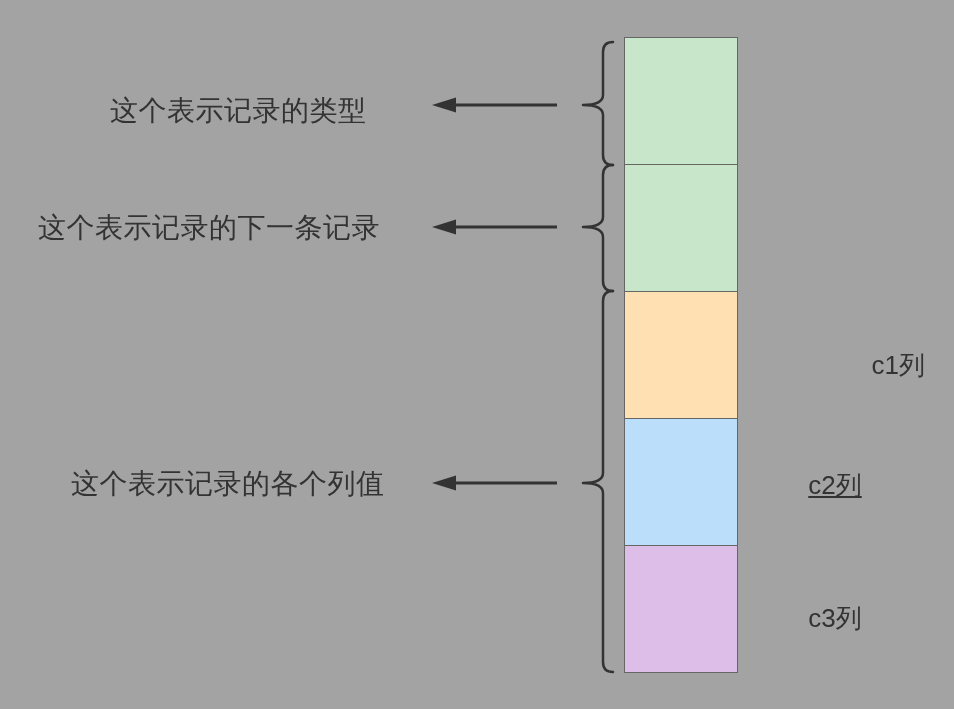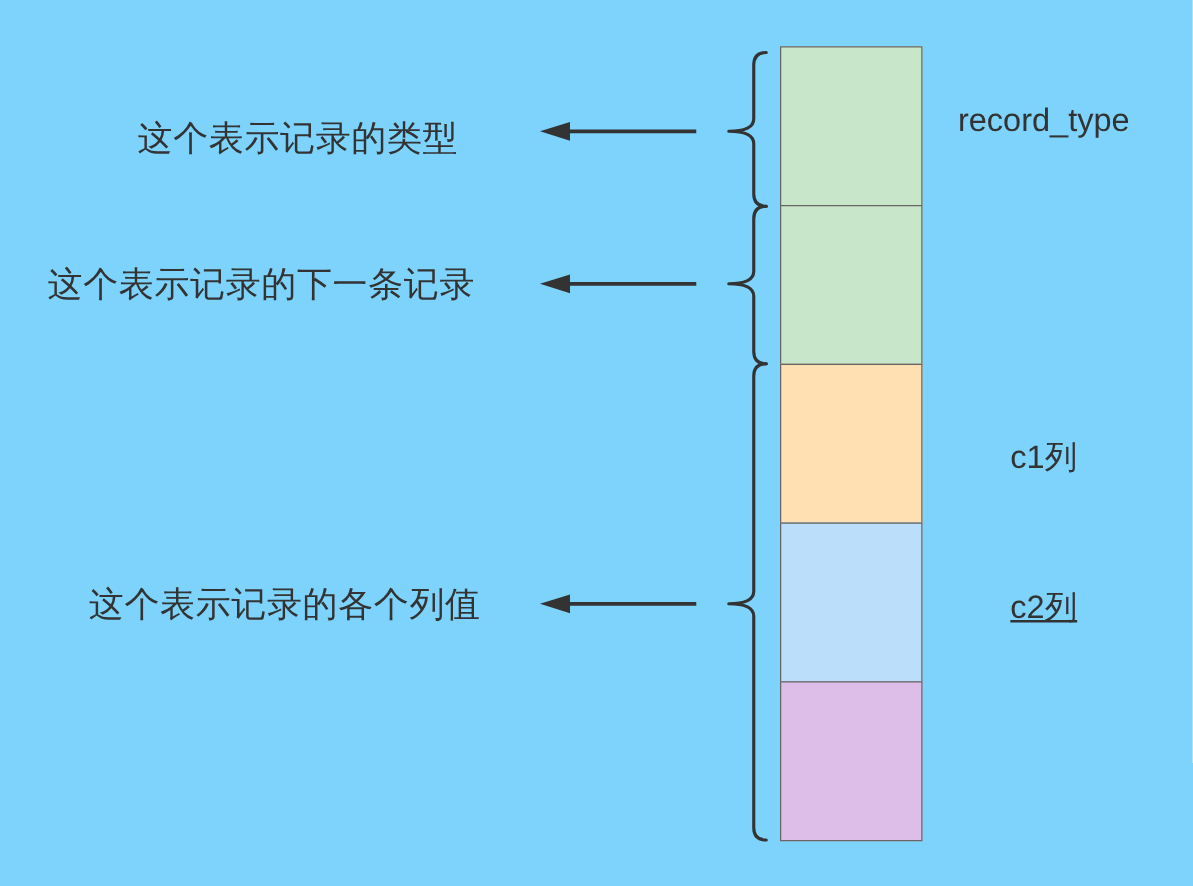--- a/index.html
+++ b/index.html
@@ -50,21 +50,21 @@
     left: 745px;
     width: 180px;
     text-align: center;
     font-size: 26px;
     line-height: 32px;
     color: #333333;
     white-space: nowrap;
   }
   .field-label-1 { top: 80px;  }
   .field-label-2 { top: 217px; }
-  .field-label-3 { top: 349px; }
+  .field-label-3 { top: 349px; text-align: right; }
   .field-label-4 { top: 469px; text-decoration: underline; }
   .field-label-5 { top: 602px; }
 
   .brace {
     fill: none;
     stroke: #333333;
     stroke-width: 2.5;
     stroke-linecap: round;
     stroke-linejoin: round;
   }
@@ -73,21 +73,21 @@
     stroke-width: 3;
   }
   .arrow-head {
     fill: #333333;
     stroke: none;
   }
 </style>
 </head>
 <body>
 
-<div class="canvas" style="background-color: #7dd3fc;">
+<div class="canvas" style="background-color: #a3a3a3;">
 
   <svg class="overlay" width="954" height="709" viewBox="0 0 954 709">
 
     <path class="brace" d="M 613,42 Q 603,42 603,52 L 603,95 Q 603,105 583,105 Q 603,105 603,115 L 603,155 Q 603,165 613,165"></path>
     <path class="brace" d="M 613,165 Q 603,165 603,175 L 603,217 Q 603,227 583,227 Q 603,227 603,237 L 603,281 Q 603,291 613,291"></path>
     <path class="brace" d="M 613,291 Q 603,291 603,301 L 603,473 Q 603,483 583,483 Q 603,483 603,493 L 603,662 Q 603,672 613,672"></path>
 
     <g>
       <line class="arrow-line" x1="557" y1="105" x2="455" y2="105"></line>
       <polygon class="arrow-head" points="432,105 456,97.5 456,112.5"></polygon>
@@ -107,17 +107,17 @@
   <div class="annotation annotation-2">这个表示记录的下一条记录</div>
 
   <div class="stack">
     <div class="block" style="background-color: rgb(200, 230, 201);"></div>
     <div class="block" style="background-color: rgb(200, 230, 201);"></div>
     <div class="block" style="background-color: rgb(255, 224, 178);"></div>
     <div class="block" style="background-color: rgb(187, 222, 251);"></div>
     <div class="block" style="background-color: rgb(221, 190, 232);"></div>
   </div>
 
-  <div class="field-label field-label-1">record_type</div>
   <div class="field-label field-label-3">c1列</div>
   <div class="field-label field-label-4">c2列</div>
+  <div class="field-label field-label-5">c3列</div>
 
 </div>
 
 </body></html>

